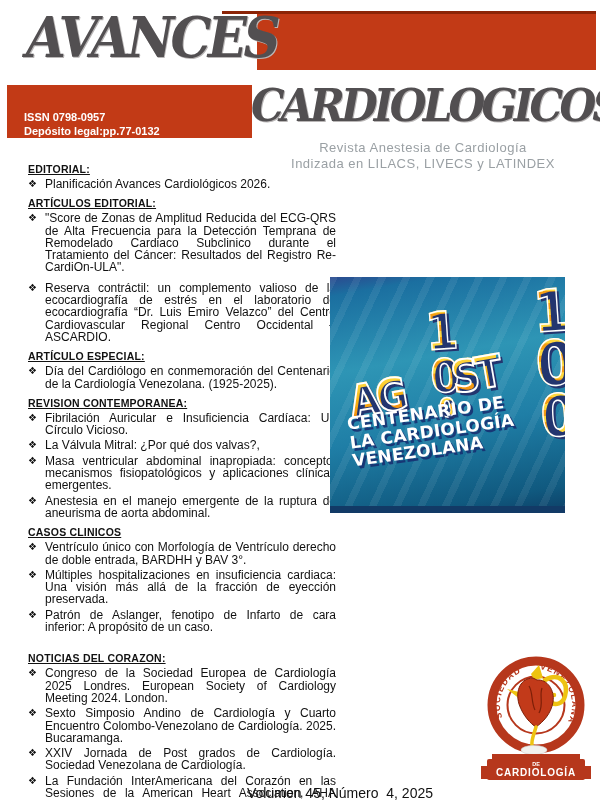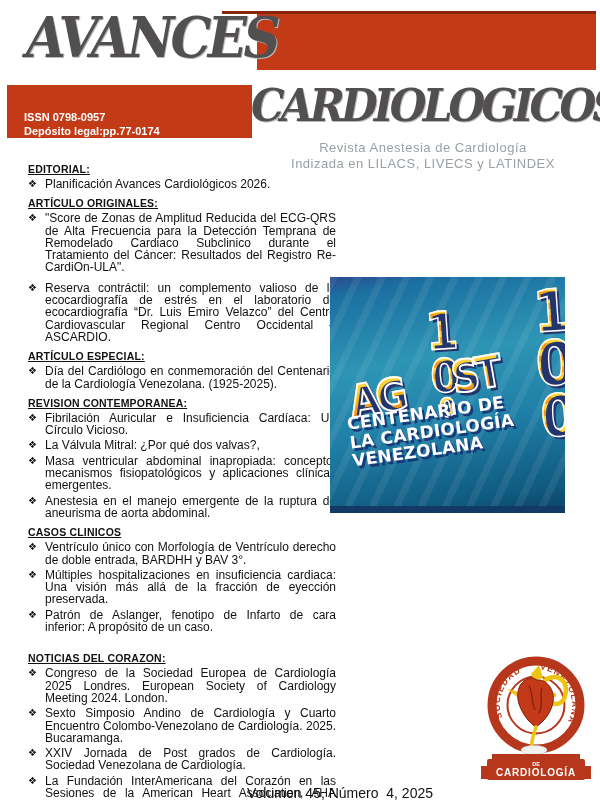--- a/index.html
+++ b/index.html
@@ -99,40 +99,40 @@
   }
 </style>
 </head>
 <body>
 
 <div class="topline"></div>
 <div class="redblock-tr"></div>
 <div class="avances">AVANCES</div>
 <div class="issn-box">
   <div>ISSN 0798-0957</div>
-  <div>Depósito legal:pp.77-0174</div>
+  <div>Depósito legal:pp.77-0132</div>
 </div>
 <div class="cardiologicos">CARDIOLOGICOS</div>
 <div class="subtitle">
   <div>Revista Anestesia de Cardiología</div>
   <div>Indizada en LILACS, LIVECS y LATINDEX</div>
 </div>
 
 <div class="toc">
 
   <div class="toc-sec">
     <div class="toc-head">EDITORIAL:</div>
     <div class="toc-item">
       <span class="bullet">❖</span>
       <span class="itext">Planificación Avances Cardiológicos 2026.</span>
     </div>
   </div>
 
   <div class="toc-sec">
-    <div class="toc-head">ARTÍCULO ORIGINALES:</div>
+    <div class="toc-head">ARTÍCULOS EDITORIAL:</div>
     <div class="toc-item">
       <span class="bullet">❖</span>
       <span class="itext">"Score de Zonas de Amplitud Reducida del ECG-QRS de Alta Frecuencia para la Detección Temprana de Remodelado Cardiaco Subclinico durante el Tratamiento del Cáncer: Resultados del Registro Re-CardiOn-ULA".</span>
     </div>
     <div class="toc-item" style="margin-top:8px;">
       <span class="bullet">❖</span>
       <span class="itext">Reserva contráctil: un complemento valioso de la ecocardiografía de estrés en el laboratorio de ecocardiografía “Dr. Luis Emiro Velazco” del Centro Cardiovascular Regional Centro Occidental – ASCARDIO.</span>
     </div>
   </div>
 

